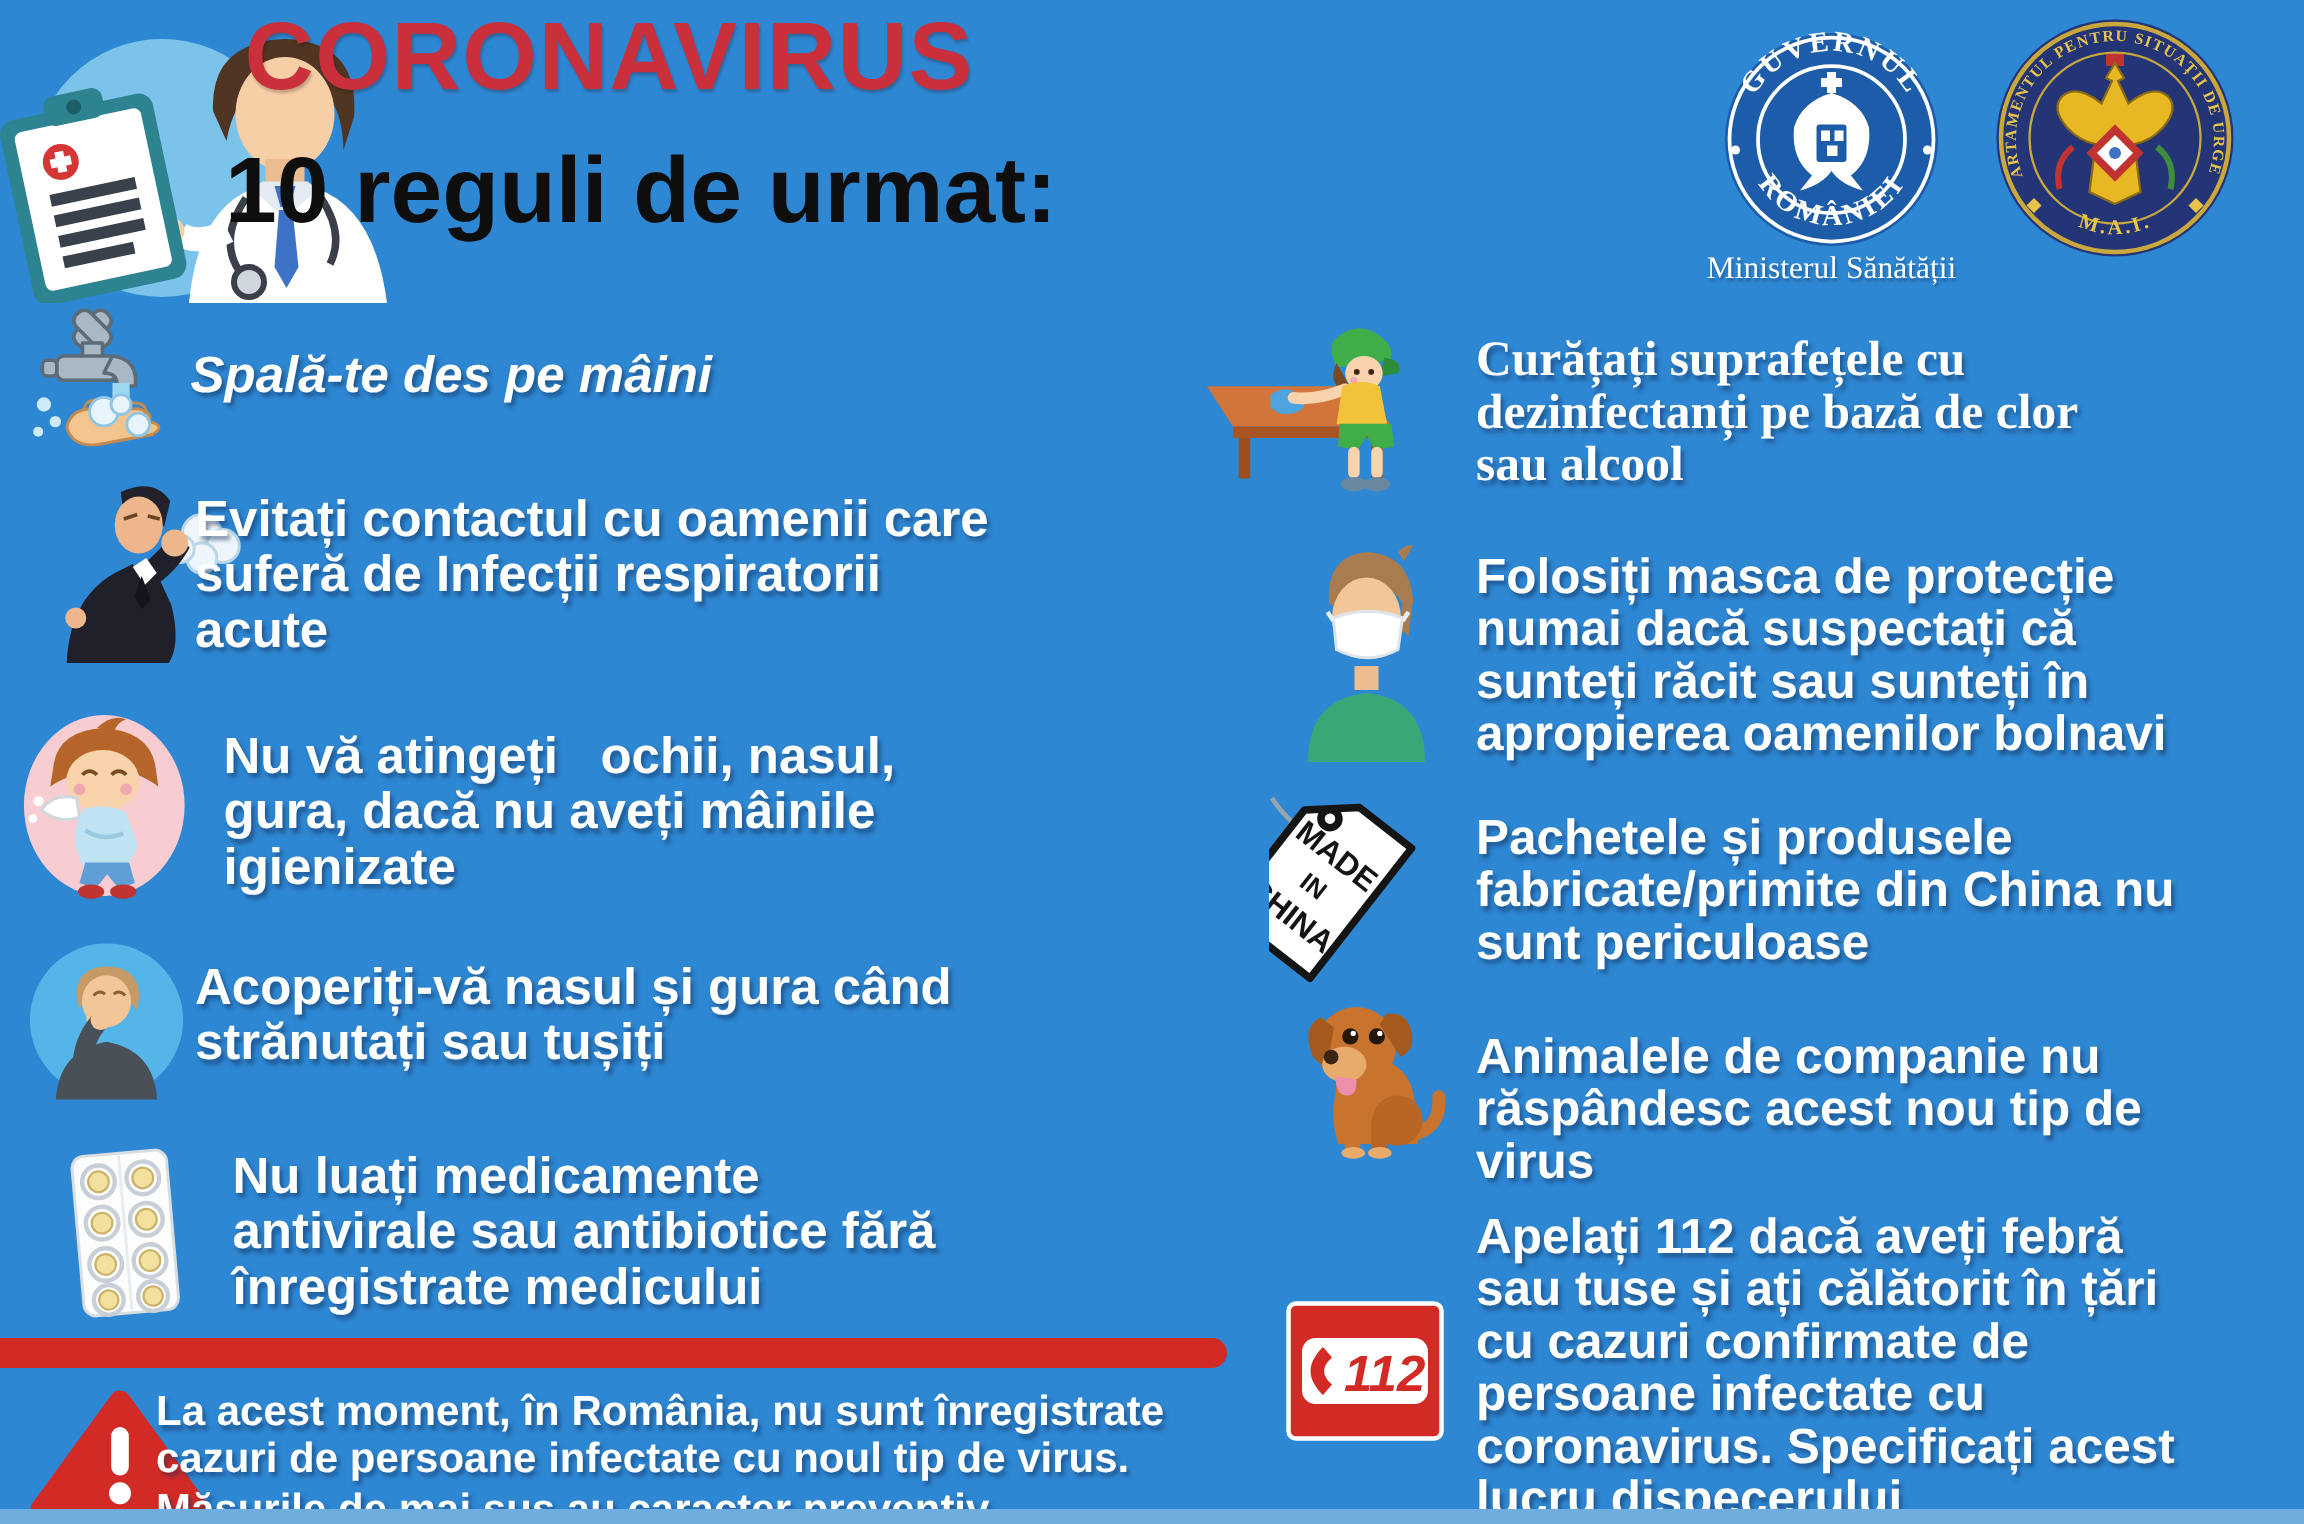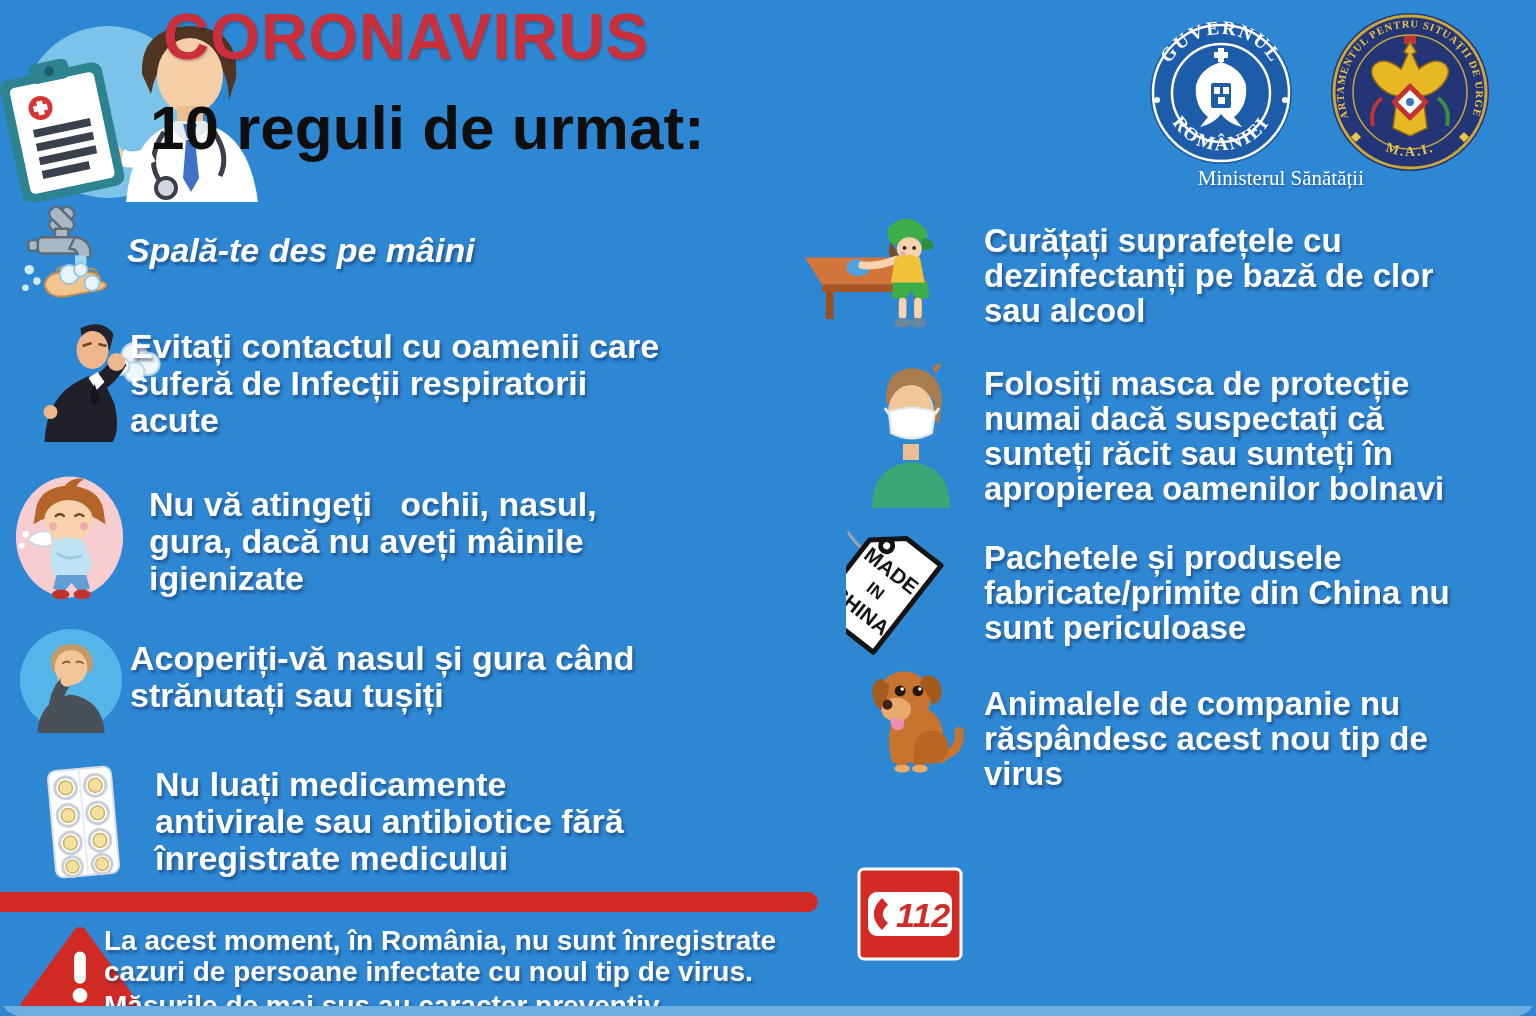--- a/index.html
+++ b/index.html
@@ -1,23 +1,23 @@
 <!DOCTYPE html>
 <html style="--background: #2e87d3; --title-red: #c9303c; --alert-red: #d22b26; --subtitle-black: #0e0e0e; --text-white: #ffffff; --gov-seal-blue: #1d5ca8; --dsu-navy: #243577; --dsu-gold: #e8b824; --doctor-circle-blue: #7cc3ea; --bottom-strip: #6fadde;"><head>
 <meta charset="utf-8">
 <style>
   html,body{margin:0;padding:0;background:#2e87d3;}
   .poster{position:relative;width:1536px;height:1016px;overflow:hidden;
           background:var(--background,#2e87d3);
-          font-family:"Liberation Sans",sans-serif;border-radius:21px;}
+          font-family:"Liberation Sans",sans-serif;}
   .abs{position:absolute;}
   .title{left:163px;top:0px;font-size:64px;font-weight:bold;color:var(--title-red,#c9303c);
          letter-spacing:1px;text-shadow:1px 2px 2px rgba(40,10,10,.25);}
   .subtitle{left:150px;top:92px;font-size:62px;font-weight:bold;color:var(--subtitle-black,#0e0e0e);}
-  .ministry{left:1158px;top:166px;width:206px;text-align:right;font-size:21px;color:#fff;
+  .ministry{left:1118px;top:166px;width:206px;text-align:center;font-size:21px;color:#fff;
             font-family:"Liberation Serif",serif;text-shadow:1px 2px 2px rgba(16,42,84,.45);}
   .rule-text{color:#fff;font-weight:bold;text-shadow:2px 3px 3px rgba(16,42,84,.5);}
   .ln{white-space:pre;display:block;}
   .left .ln{font-size:34px;line-height:37px;}
   .right .ln{font-size:33px;line-height:35px;}
   .warn .ln{font-size:28px;line-height:31px;}
   .warn .ln.gap{margin-top:3px;}
   .doctor-svg{left:0;top:12px;width:300px;height:190px;}
   .gov-logo{left:1136px;top:20px;width:170px;height:150px;}
   .dsu-logo{left:1326px;top:6px;width:168px;height:172px;}
@@ -25,21 +25,21 @@
   .txt-l1{left:127px;top:232px;font-style:italic;}
   .icon-l2{left:28px;top:322px;width:155px;height:120px;}
   .txt-l2{left:130px;top:328px;}
   .icon-l3{left:14px;top:472px;width:112px;height:130px;}
   .txt-l3{left:149px;top:486px;}
   .icon-l4{left:18px;top:626px;width:106px;height:108px;}
   .txt-l4{left:130px;top:640px;}
   .icon-l5{left:42px;top:762px;width:84px;height:120px;}
   .txt-l5{left:135px;top:766px;margin-left:20px;}
   .icon-r1{left:797px;top:207px;width:168px;height:126px;}
-  .txt-r1{left:984px;top:223px;}
+  .txt-r1{left:984px;top:223px;font-family:Liberation Serif, serif;}
   .icon-r2{left:852px;top:358px;width:118px;height:150px;}
   .txt-r2{left:984px;top:366px;}
   .icon-r3{left:846px;top:528px;width:128px;height:138px;}
   .txt-r3{left:984px;top:540px;}
   .icon-r4{left:853px;top:660px;width:118px;height:114px;}
   .txt-r4{left:984px;top:670px;margin-top:16px;}
   .icon-r5{left:856px;top:866px;width:108px;height:96px;}
   .txt-r5{left:984px;top:806px;}
   .divider{left:0;top:892px;width:818px;height:20px;background:var(--alert-red,#d22b26);
            border-radius:0 10px 10px 0;}
@@ -357,15 +357,23 @@
     <div class="ln">răspândesc acest nou tip de</div>
     <div class="ln">virus</div>
   </div>
 
   <svg class="abs icon-r5" viewBox="0 0 108 96">
     <rect x="3" y="3" width="102" height="90" rx="5" fill="#d22b26" stroke="#ffffff" stroke-width="3"></rect>
     <rect x="12" y="26" width="84" height="44" rx="9" fill="#ffffff"></rect>
     <path d="M26,32 c-11,11 -11,21 0,32 l6,-7 c-7,-6 -7,-12 0,-18 z" fill="#d22b26"></path>
     <text x="40" y="61" font-size="34" font-weight="bold" font-style="italic" fill="#d22b26" font-family="Liberation Sans, sans-serif">112</text>
   </svg>
+  <div class="abs rule-text right txt-r5">
+    <div class="ln">Apelați 112 dacă aveți febră</div>
+    <div class="ln">sau tuse și ați călătorit în țări</div>
+    <div class="ln">cu cazuri confirmate de</div>
+    <div class="ln">persoane infectate cu</div>
+    <div class="ln">coronavirus. Specificați acest</div>
+    <div class="ln">lucru dispecerului</div>
+  </div>
 
   <div class="abs bottom-strip"></div>
 </div>
 
 </body></html>

